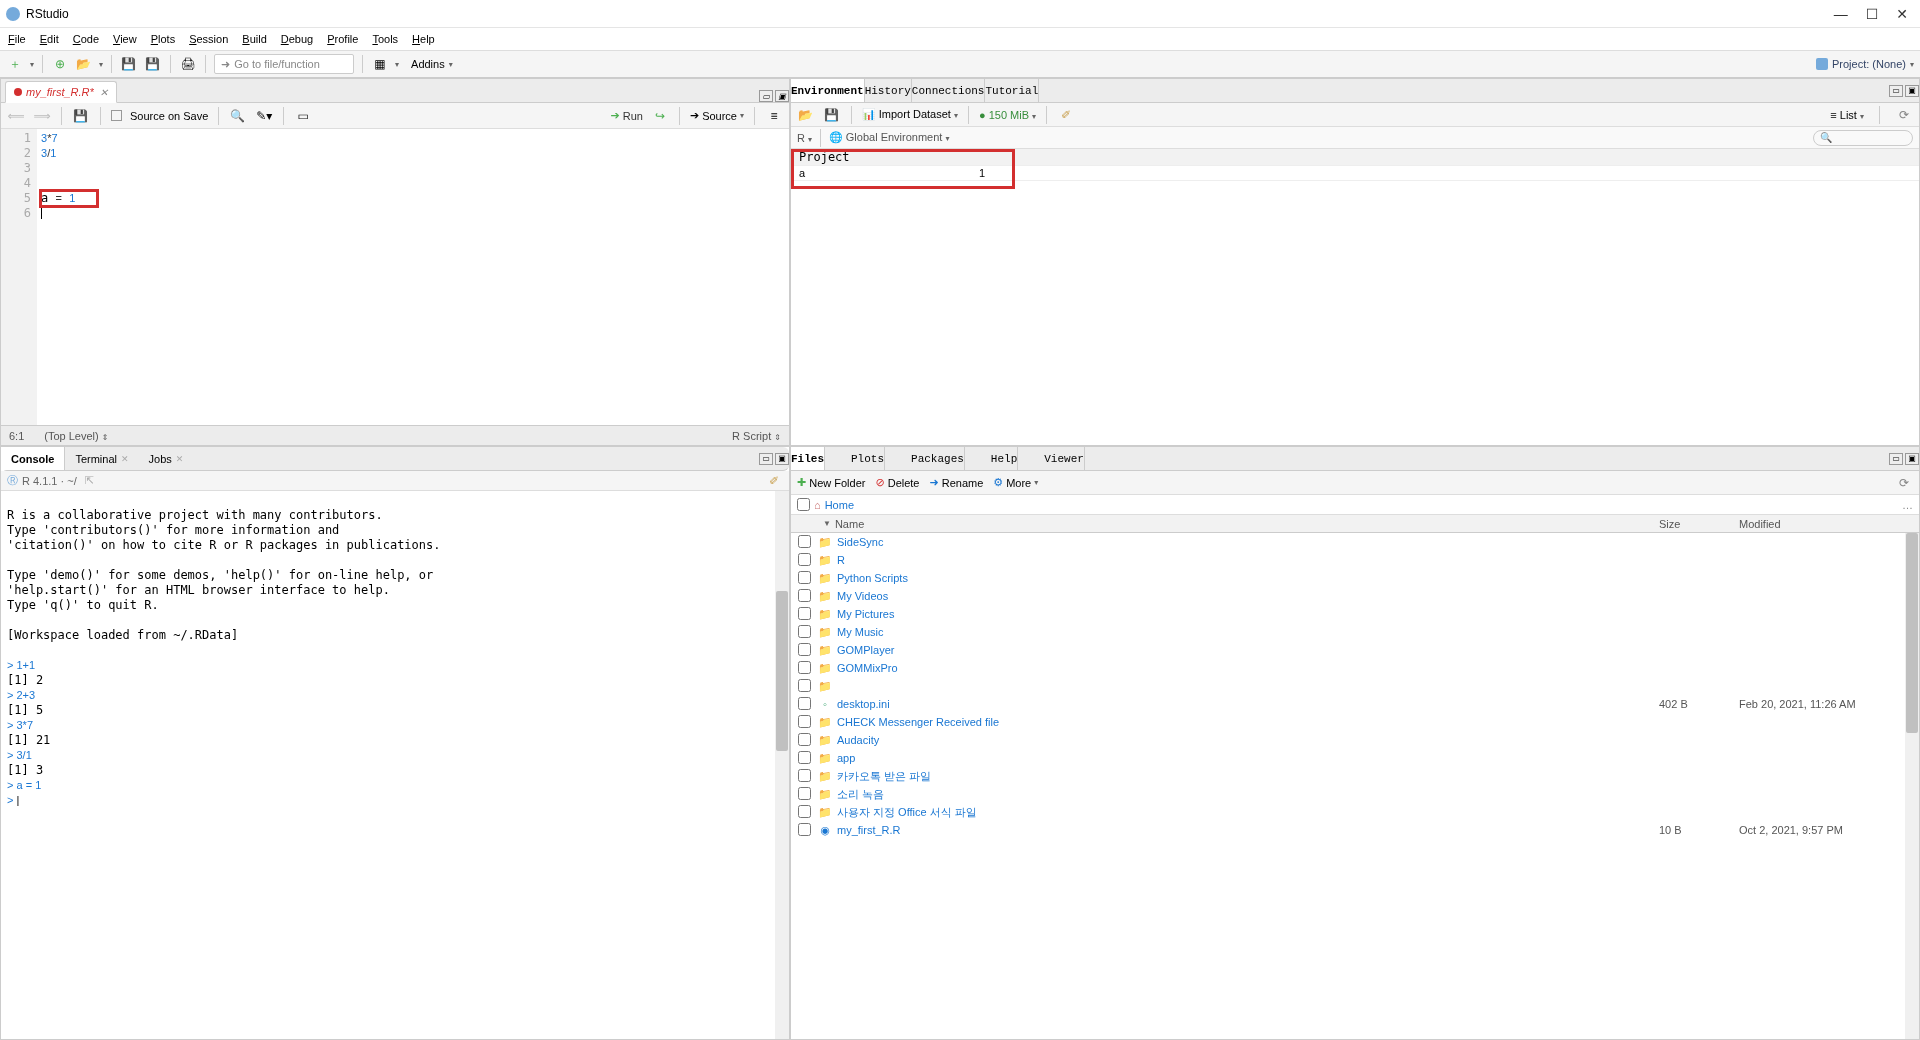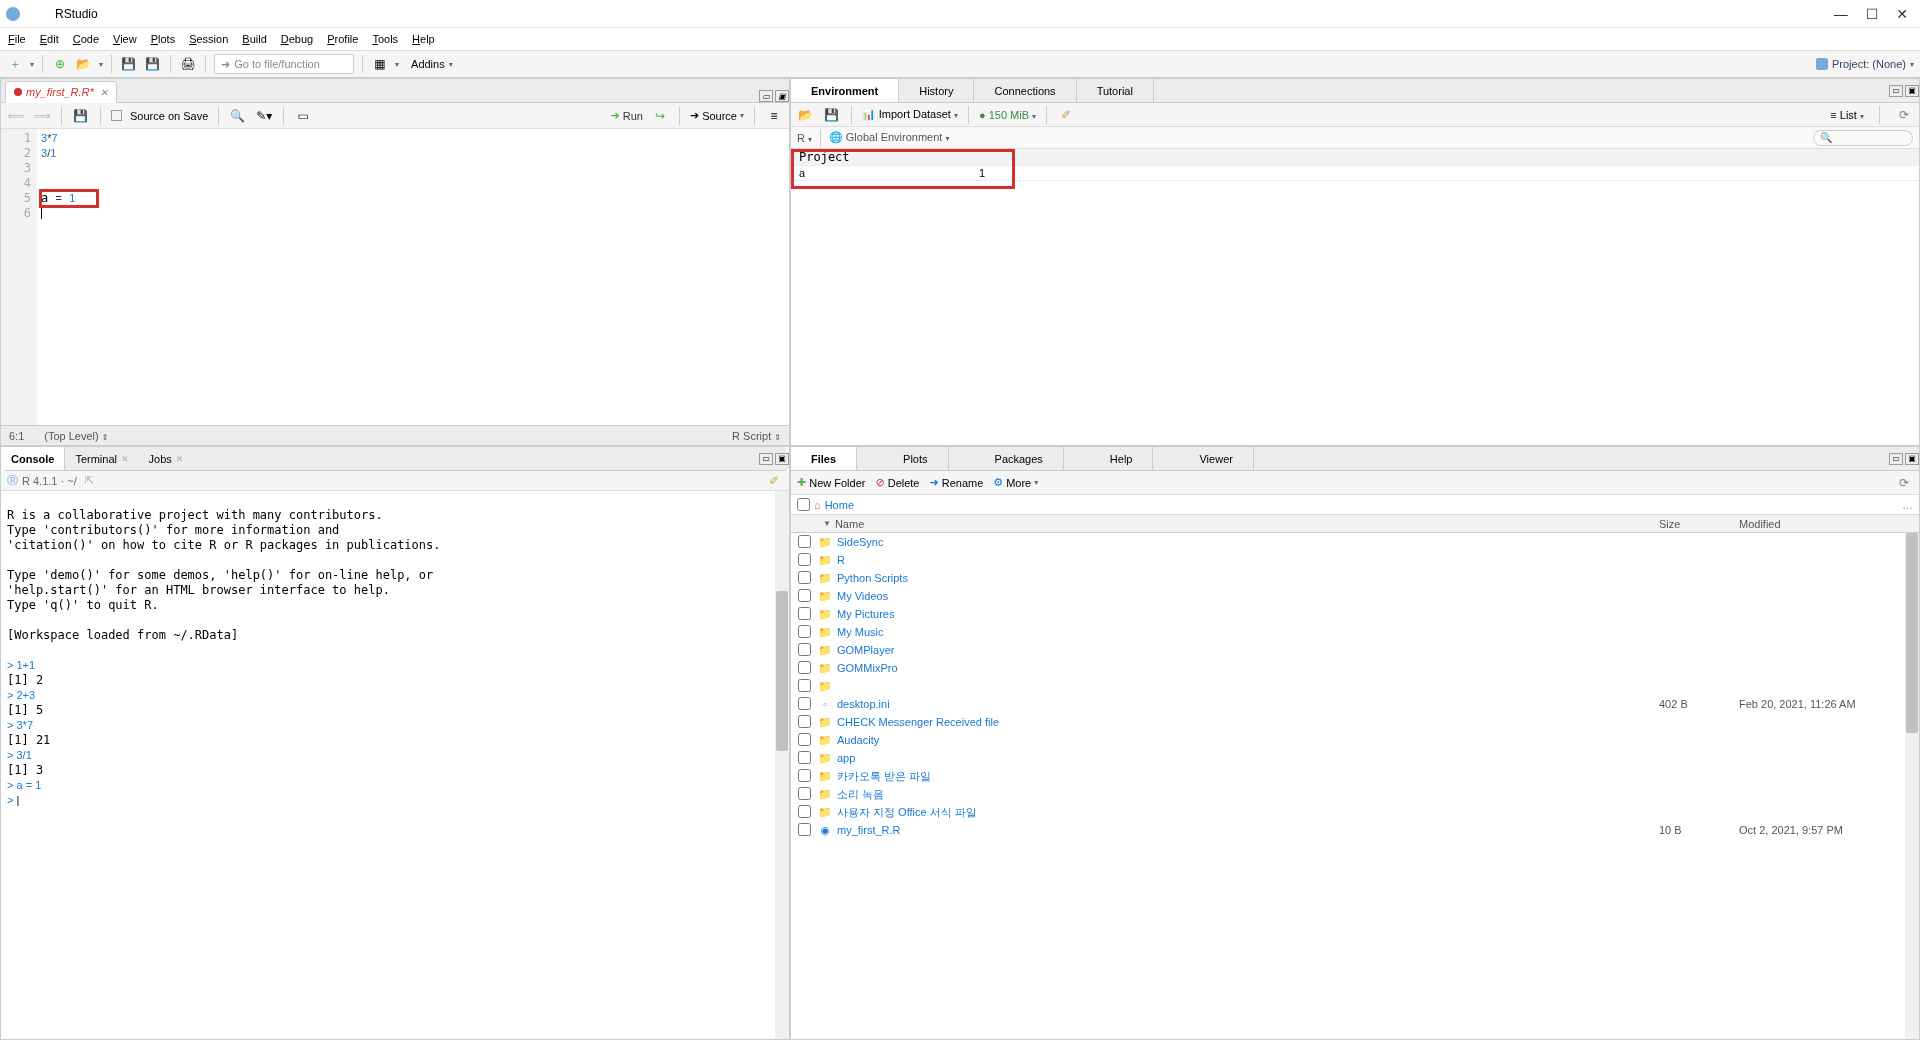--- a/index.html
+++ b/index.html
@@ -1,20 +1,20 @@
 <!DOCTYPE html>
 <html><head>
 <meta charset="utf-8">
 <style>
 * { margin: 0; padding: 0; box-sizing: border-box; font-family: "Segoe UI", Tahoma, sans-serif; font-size: 11px; }
 html, body { width: 1920px; height: 1040px; background: #fff; overflow: hidden; }
 
 .titlebar { height: 28px; display: flex; align-items: center; padding: 0 6px; background: #fff; border-bottom: 1px solid #e5e5e5; }
 .titlebar .logo { width: 14px; height: 14px; border-radius: 50%; background: #75AADB; margin-right: 6px; }
-.titlebar .title { flex: 1; font-size: 12px; margin-left: 29px; }
+.titlebar .title { flex: 1; font-size: 12px; }
 .winbtns { display: flex; gap: 18px; margin-right: 6px; }
 .winbtn { font-size: 14px; cursor: pointer; color: #333; }
 
 .menubar { height: 22px; display: flex; align-items: center; padding: 0 8px; gap: 14px; background: #fff; font-size: 12px; }
 .menubar span u { text-decoration: underline; }
 
 .maintoolbar { height: 28px; display: flex; align-items: center; padding: 0 6px; gap: 6px; background: #f5f5f5; border-top: 1px solid #ddd; border-bottom: 1px solid #ccc; }
 .tbicon { width: 18px; height: 18px; display: inline-flex; align-items: center; justify-content: center; font-size: 12px; border: 1px solid transparent; border-radius: 2px; }
 .tbicon.green { color: #4caf50; }
 .tbicon.blue { color: #1976d2; }
@@ -58,21 +58,21 @@
 .ctab .x { color: #aaa; font-size: 9px; }
 .consoleinfo { height: 20px; background: #f5f5f5; border-bottom: 1px solid #ddd; display: flex; align-items: center; padding: 0 6px; gap: 4px; font-size: 10px; color: #666; }
 .consolebody { flex: 1; overflow: hidden; font-family: "Consolas", monospace; font-size: 12px; line-height: 15px; padding: 2px 6px; position: relative; }
 .scrolltrack { position: absolute; right: 0; top: 0; bottom: 0; width: 14px; background: #f0f0f0; }
 .scrollthumb { position: absolute; right: 1px; width: 12px; background: #c0c0c0; border-radius: 2px; }
 .consolebody .prompt { color: #1976d2; }
 .consolebody .cmd { color: #1976d2; }
 
 
 .envtabs { height: 24px; display: flex; align-items: center; background: #ececec; border-bottom: 1px solid #ccc; }
-.envtab { padding: 0 20px; height: 100%; display: flex; align-items: center; cursor: pointer; border-right: 1px solid #ccc; }
+.envtab { padding: 0 0; height: 100%; display: flex; align-items: center; cursor: pointer; border-right: 1px solid #ccc; font-family: Liberation Mono, monospace; }
 .envtab.active { background: #fff; font-weight: bold; }
 .envtoolbar { height: 24px; display: flex; align-items: center; padding: 0 6px; gap: 8px; background: #f5f5f5; border-bottom: 1px solid #ddd; font-size: 11px; }
 .envtoolbar .right { margin-left: auto; display: flex; align-items: center; gap: 13px; }
 .envscope { height: 22px; display: flex; align-items: center; padding: 0 6px; gap: 6px; background: #f9f9f9; border-bottom: 1px solid #ddd; font-size: 11px; color: #555; }
 .envsearch { margin-left: auto; width: 100px; height: 16px; border: 1px solid #ccc; border-radius: 8px; padding: 0 6px; font-size: 10px; color: #aaa; display: flex; align-items: center; }
 .envbody { flex: 1; position: relative; background: #fff; }
 .redbox2 { position: absolute; border: 3px solid #d32f2f; left: 0; top: 0; width: 224px; height: 40px; }
 .envheader { background: #f2f2f2; padding: 1px 8px; font-family: "Consolas", monospace; font-size: 12px; border-bottom: 1px solid #eee; }
 .envrow { display: flex; padding: 1px 8px; font-family: "Consolas", monospace; font-size: 12px; border-bottom: 1px solid #eee; }
 .envrow .k { width: 180px; }

